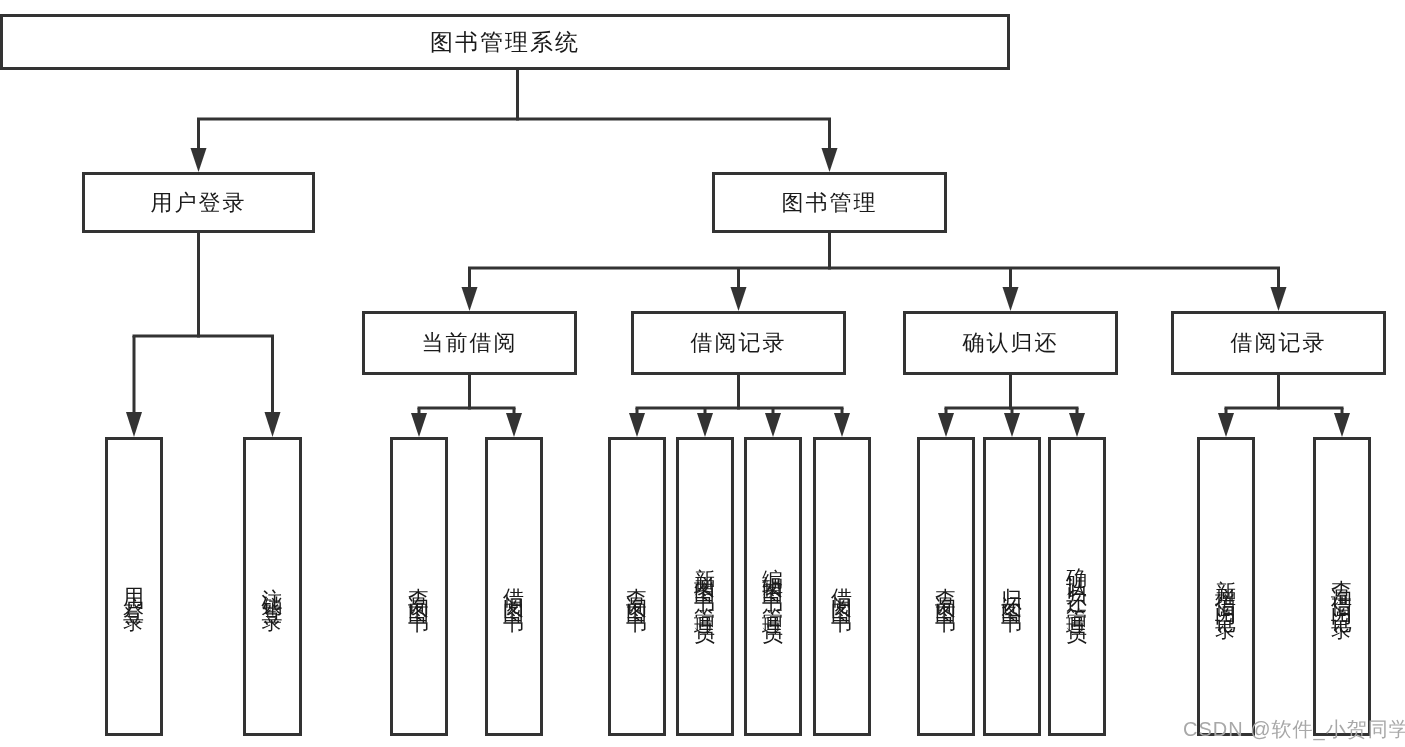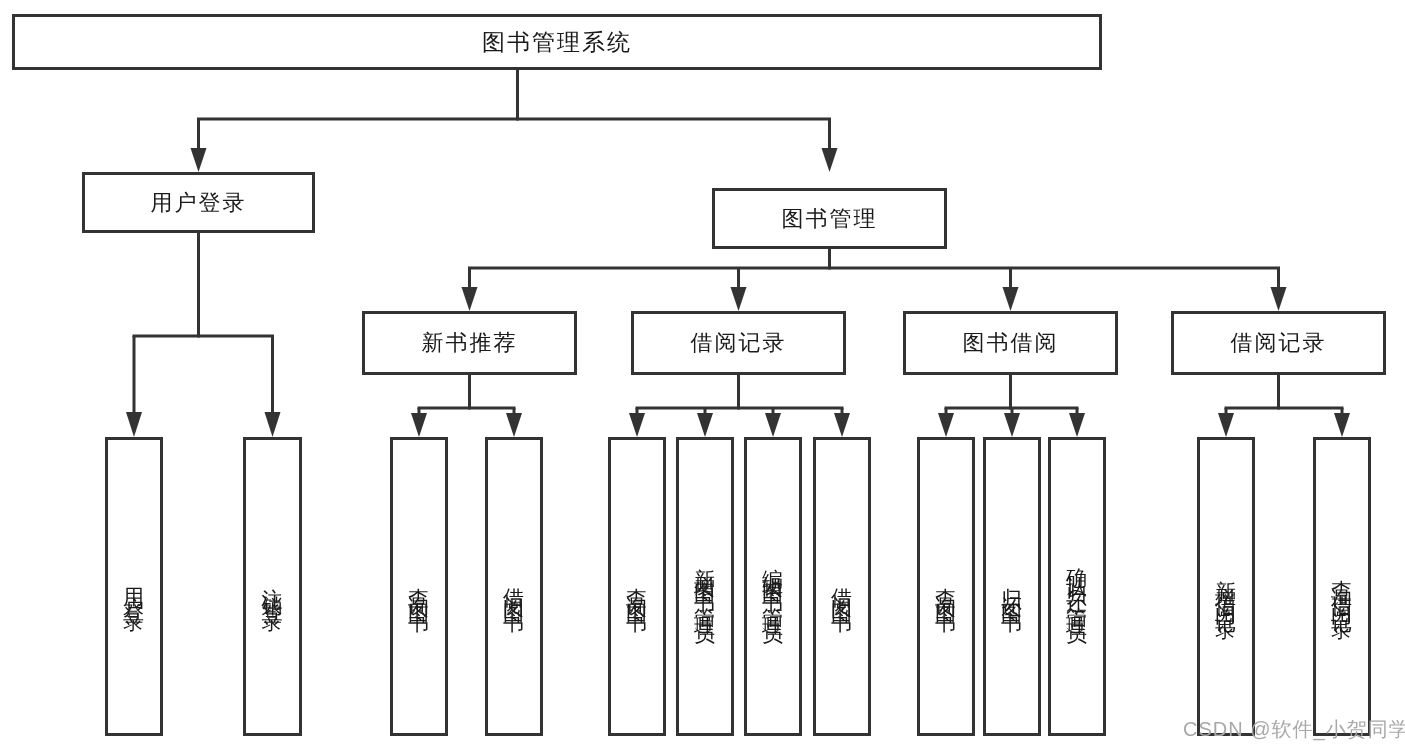--- a/index.html
+++ b/index.html
@@ -127,39 +127,39 @@
 
       <line x1="1278.5" y1="375" x2="1278.5" y2="409.5"></line>
       <line x1="1224.5" y1="408" x2="1343.5" y2="408"></line>
       <line x1="1226" y1="408" x2="1226" y2="420"></line>
       <polygon points="1218,413 1234,413 1226,437" stroke="none"></polygon>
       <line x1="1342" y1="408" x2="1342" y2="420"></line>
       <polygon points="1334,413 1350,413 1342,437" stroke="none"></polygon>
     </g>
   </svg>
 
-  <div class="box title-box" style="left:12px;top:14px;width:1090px;height:56px">
+  <div class="box title-box" style="left:0;top:14px;width:1010px;height:56px">
     <span class="h-label">图书管理系统</span>
   </div>
 
   <div class="box" style="left:82px;top:172px;width:233px;height:61px">
     <span class="h-label">用户登录</span>
   </div>
-  <div class="box" style="left:712px;top:188px;width:235px;height:61px">
+  <div class="box" style="left:712px;top:172px;width:235px;height:61px">
     <span class="h-label">图书管理</span>
   </div>
 
   <div class="box" style="left:362px;top:311px;width:215px;height:64px">
-    <span class="h-label">新书推荐</span>
+    <span class="h-label">当前借阅</span>
   </div>
   <div class="box" style="left:631px;top:311px;width:215px;height:64px">
     <span class="h-label">借阅记录</span>
   </div>
   <div class="box" style="left:903px;top:311px;width:215px;height:64px">
-    <span class="h-label">图书借阅</span>
+    <span class="h-label">确认归还</span>
   </div>
   <div class="box" style="left:1171px;top:311px;width:215px;height:64px">
     <span class="h-label">借阅记录</span>
   </div>
 
   <div class="box" style="left:105px;top:437px;width:58px;height:299px">
     <span class="v-label">用户登录</span>
   </div>
   <div class="box" style="left:243px;top:437px;width:59px;height:299px">
     <span class="v-label">注销登录</span>

